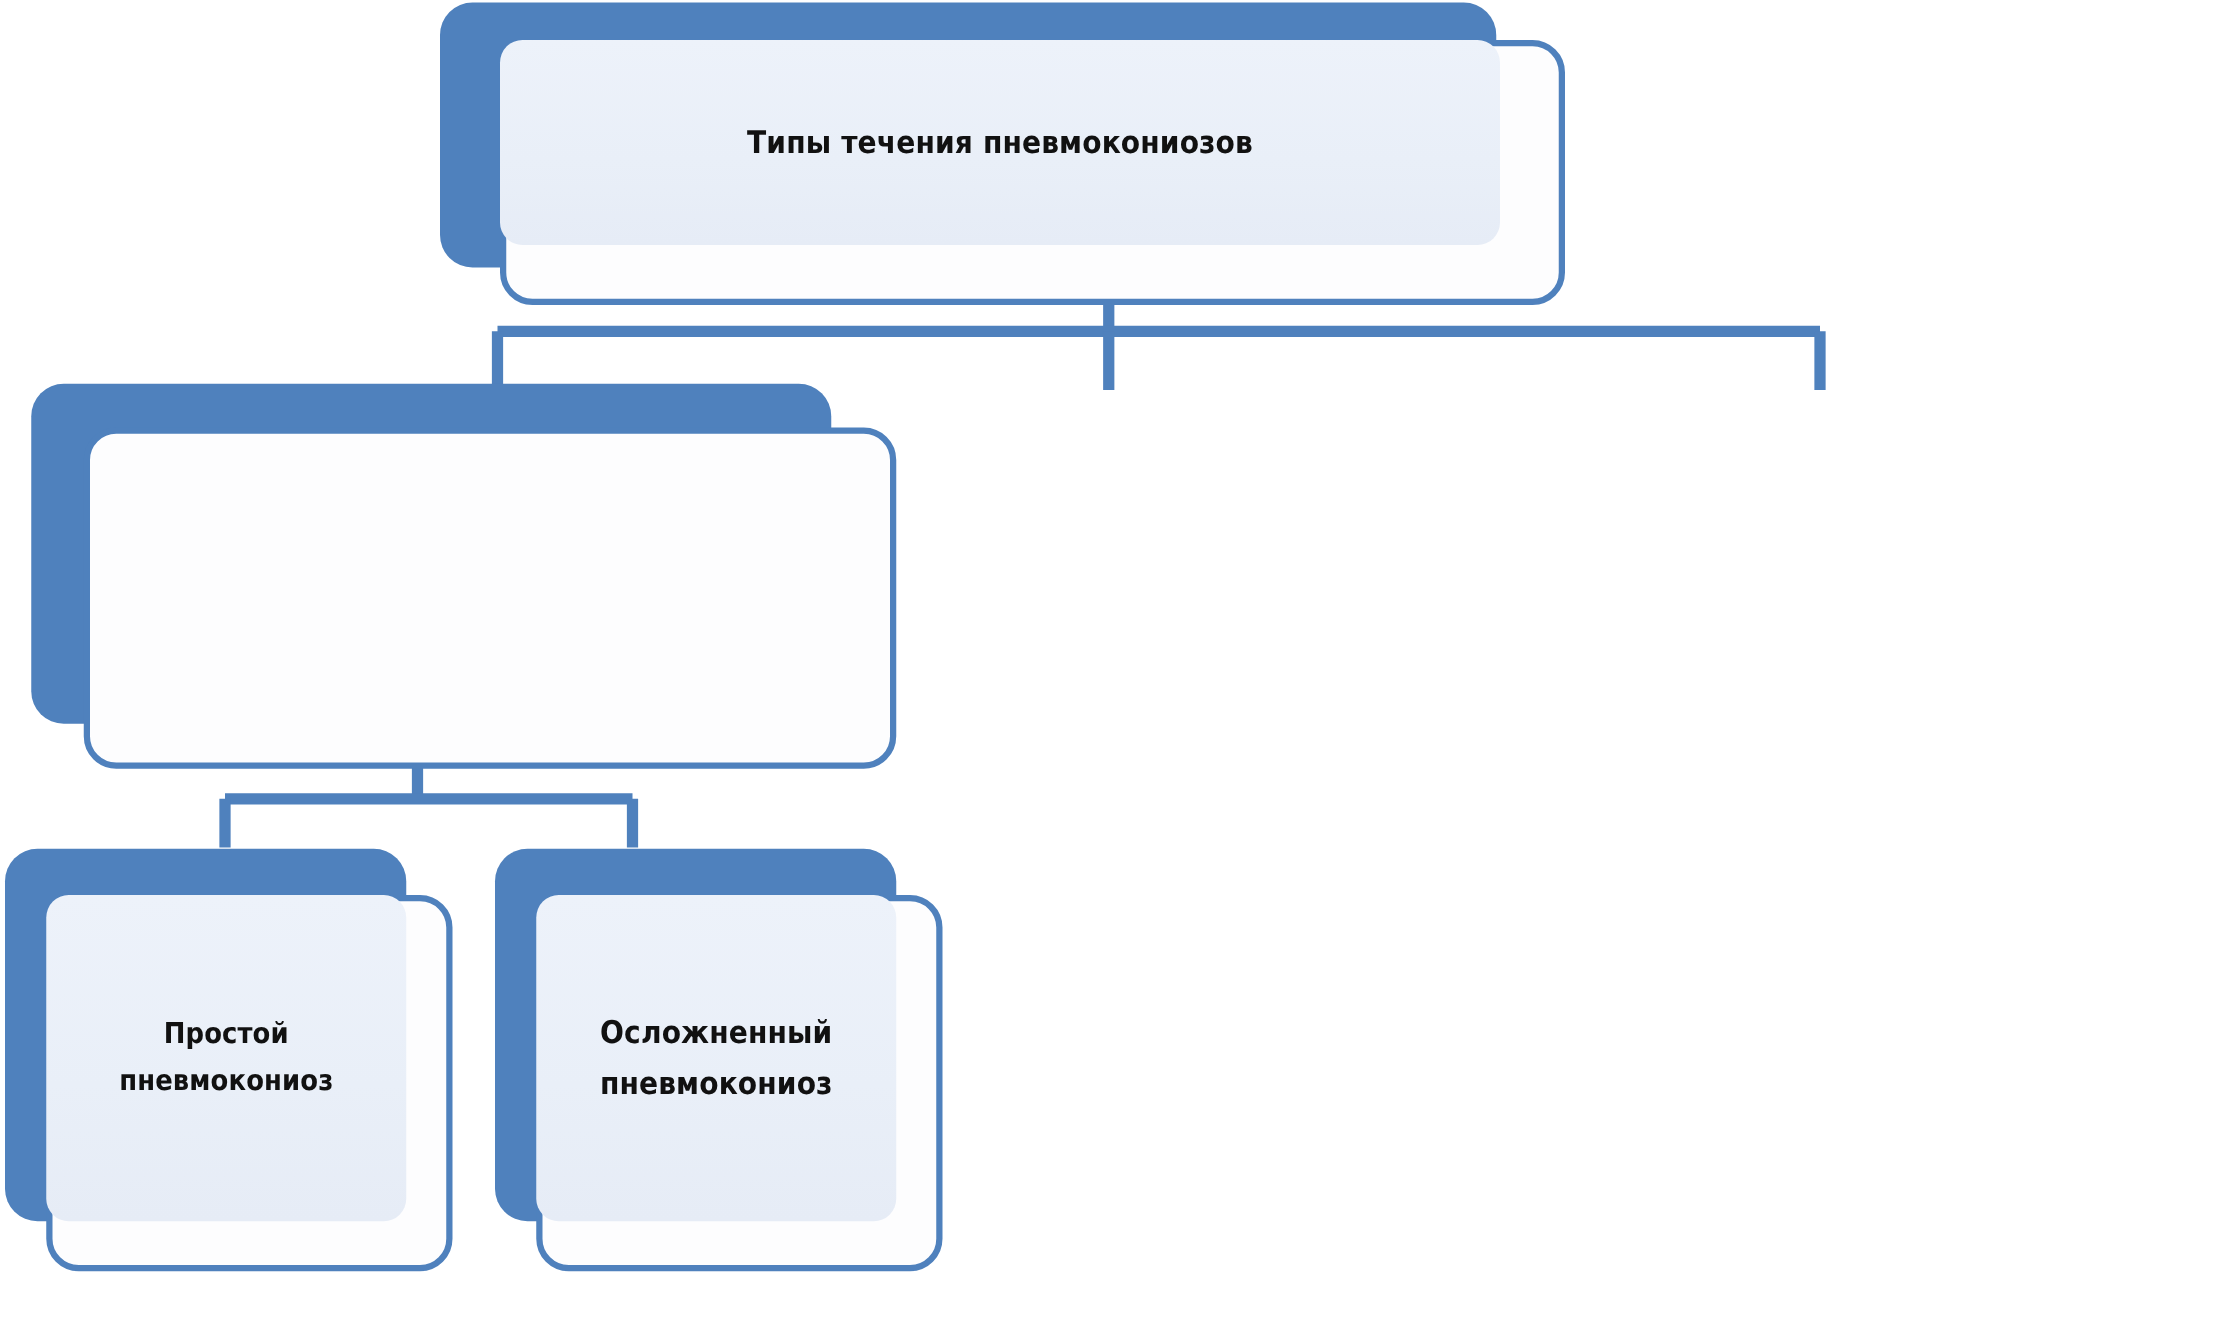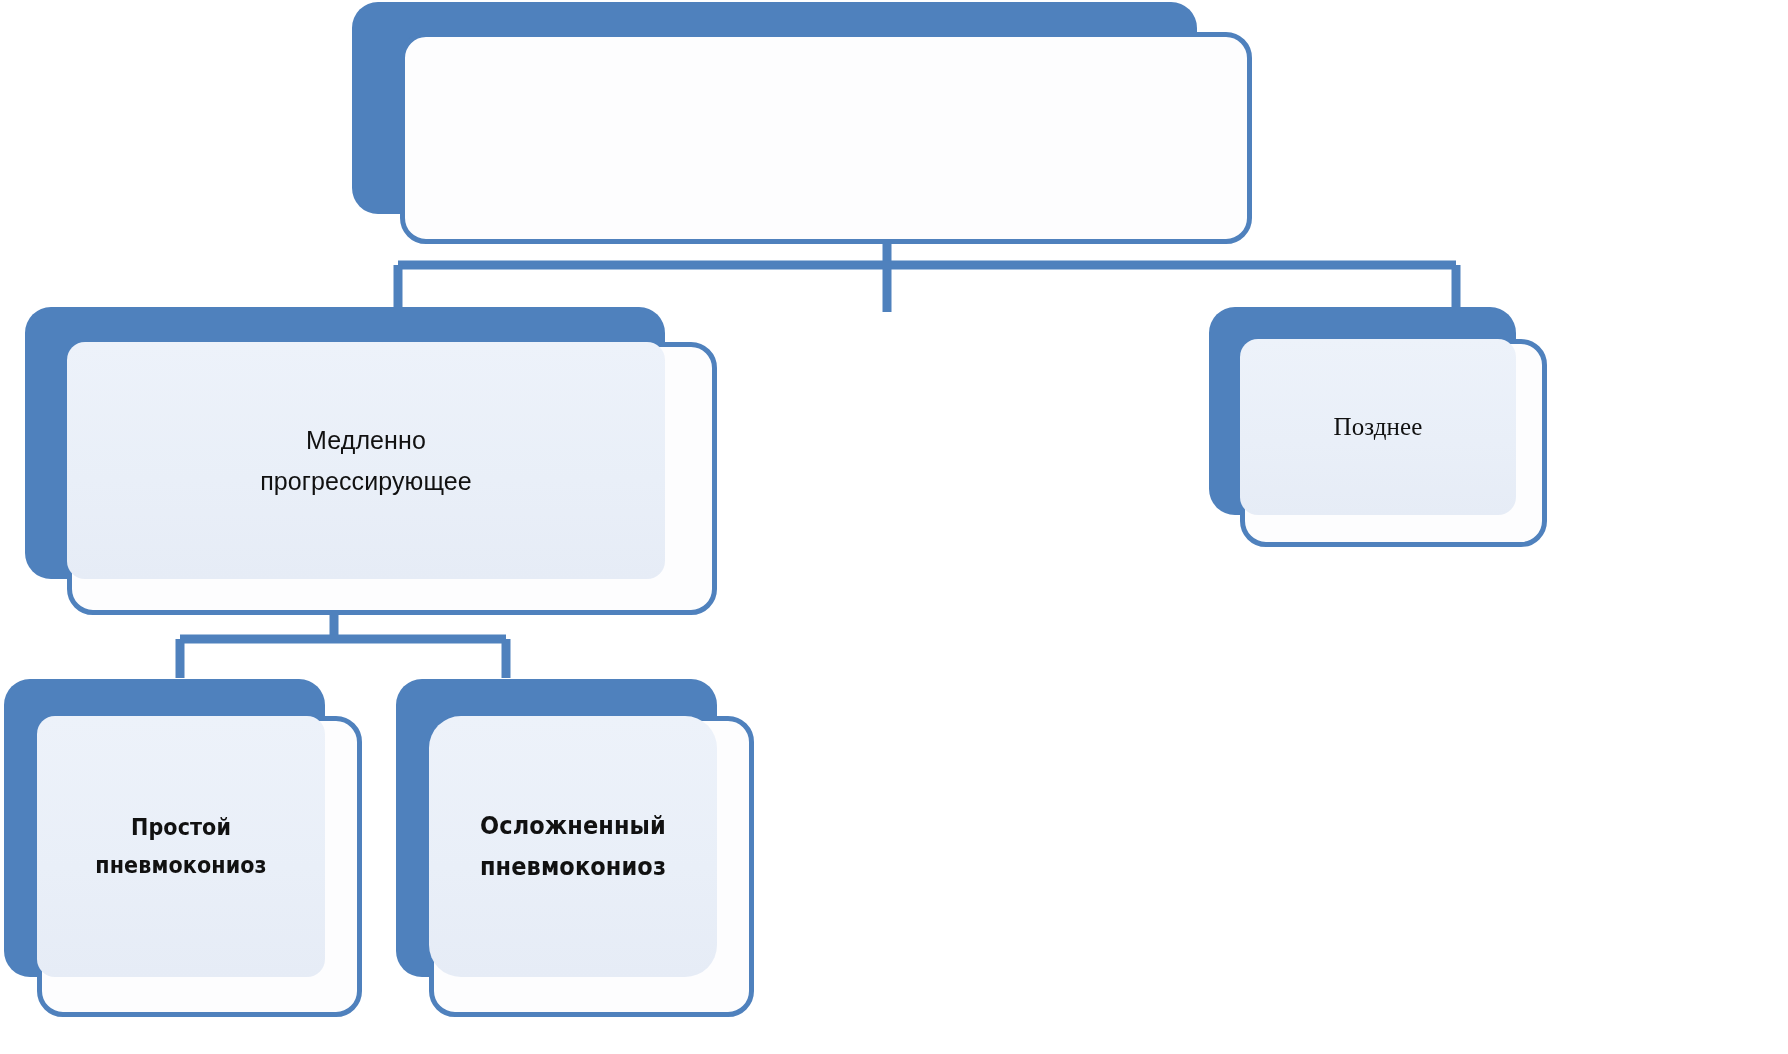--- a/index.html
+++ b/index.html
@@ -106,51 +106,43 @@
       <path d="M 334 614 L 334 639" stroke="#4F81BD"></path>
       <path d="M 180 639 L 506 639" stroke="#4F81BD"></path>
       <path d="M 180 639 L 180 678" stroke="#4F81BD"></path>
       <path d="M 506 639 L 506 678" stroke="#4F81BD"></path>
     </g>
   </svg>
 
   <div class="node" style="left:352px; top:2px; width:900px; height:242px;">
     <div class="back-plate" style="width: 845px; height: 212px; background: rgb(79, 129, 189);"></div>
     <div class="front-card" style="left: 48px; top: 30px; width: 852px; height: 212px; border-color: rgb(79, 129, 189); background: rgb(253, 253, 254);"></div>
+    <div class="inner-panel" style="left:48px; top:30px; width:800px; height:164px;">
+      <span class="node-label label-root">Типы течения пневмокониозов</span>
+    </div>
   </div>
 
   <div class="node" style="left:25px; top:307px; width:692px; height:308px;">
     <div class="back-plate" style="width: 640px; height: 272px; background: rgb(79, 129, 189);"></div>
     <div class="front-card" style="left: 42px; top: 35px; width: 650px; height: 273px; border-color: rgb(79, 129, 189); background: rgb(253, 253, 254);"></div>
-    <div class="inner-panel" style="left:42px; top:35px; width:598px; height:237px;">
-      <span class="node-label label-slow">Медленно
-прогрессирующее</span>
-    </div>
   </div>
 
 
-  <div class="node" style="left:1209px; top:307px; width:338px; height:240px;">
-    <div class="back-plate" style="width: 307px; height: 208px; background: rgb(79, 129, 189);"></div>
-    <div class="front-card" style="left: 31px; top: 32px; width: 307px; height: 208px; border-color: rgb(79, 129, 189); background: rgb(253, 253, 254);"></div>
-    <div class="inner-panel" style="left:31px; top:32px; width:276px; height:176px;">
-      <span class="node-label label-late">Позднее</span>
-    </div>
-  </div>
 
   <div class="node" style="left:4px; top:679px; width:358px; height:375px;">
     <div class="back-plate" style="width: 321px; height: 298px; background: rgb(79, 129, 189);"></div>
     <div class="front-card" style="left: 33px; top: 37px; width: 325px; height: 301px; border-color: rgb(79, 129, 189); background: rgb(253, 253, 254);"></div>
     <div class="inner-panel" style="left:33px; top:37px; width:288px; height:261px;">
       <span class="node-label label-simple">Простой
 пневмокониоз</span>
     </div>
   </div>
 
   <div class="node" style="left:396px; top:679px; width:358px; height:375px;">
     <div class="back-plate" style="width: 321px; height: 298px; background: rgb(79, 129, 189);"></div>
     <div class="front-card" style="left: 33px; top: 37px; width: 325px; height: 301px; border-color: rgb(79, 129, 189); background: rgb(253, 253, 254);"></div>
-    <div class="inner-panel" style="left:33px; top:37px; width:288px; height:261px;border-radius:32px;">
+    <div class="inner-panel" style="left:33px; top:37px; width:288px; height:261px;">
       <span class="node-label label-compl">Осложненный
 пневмокониоз</span>
     </div>
   </div>
 
 </div>
 
 </body></html>

